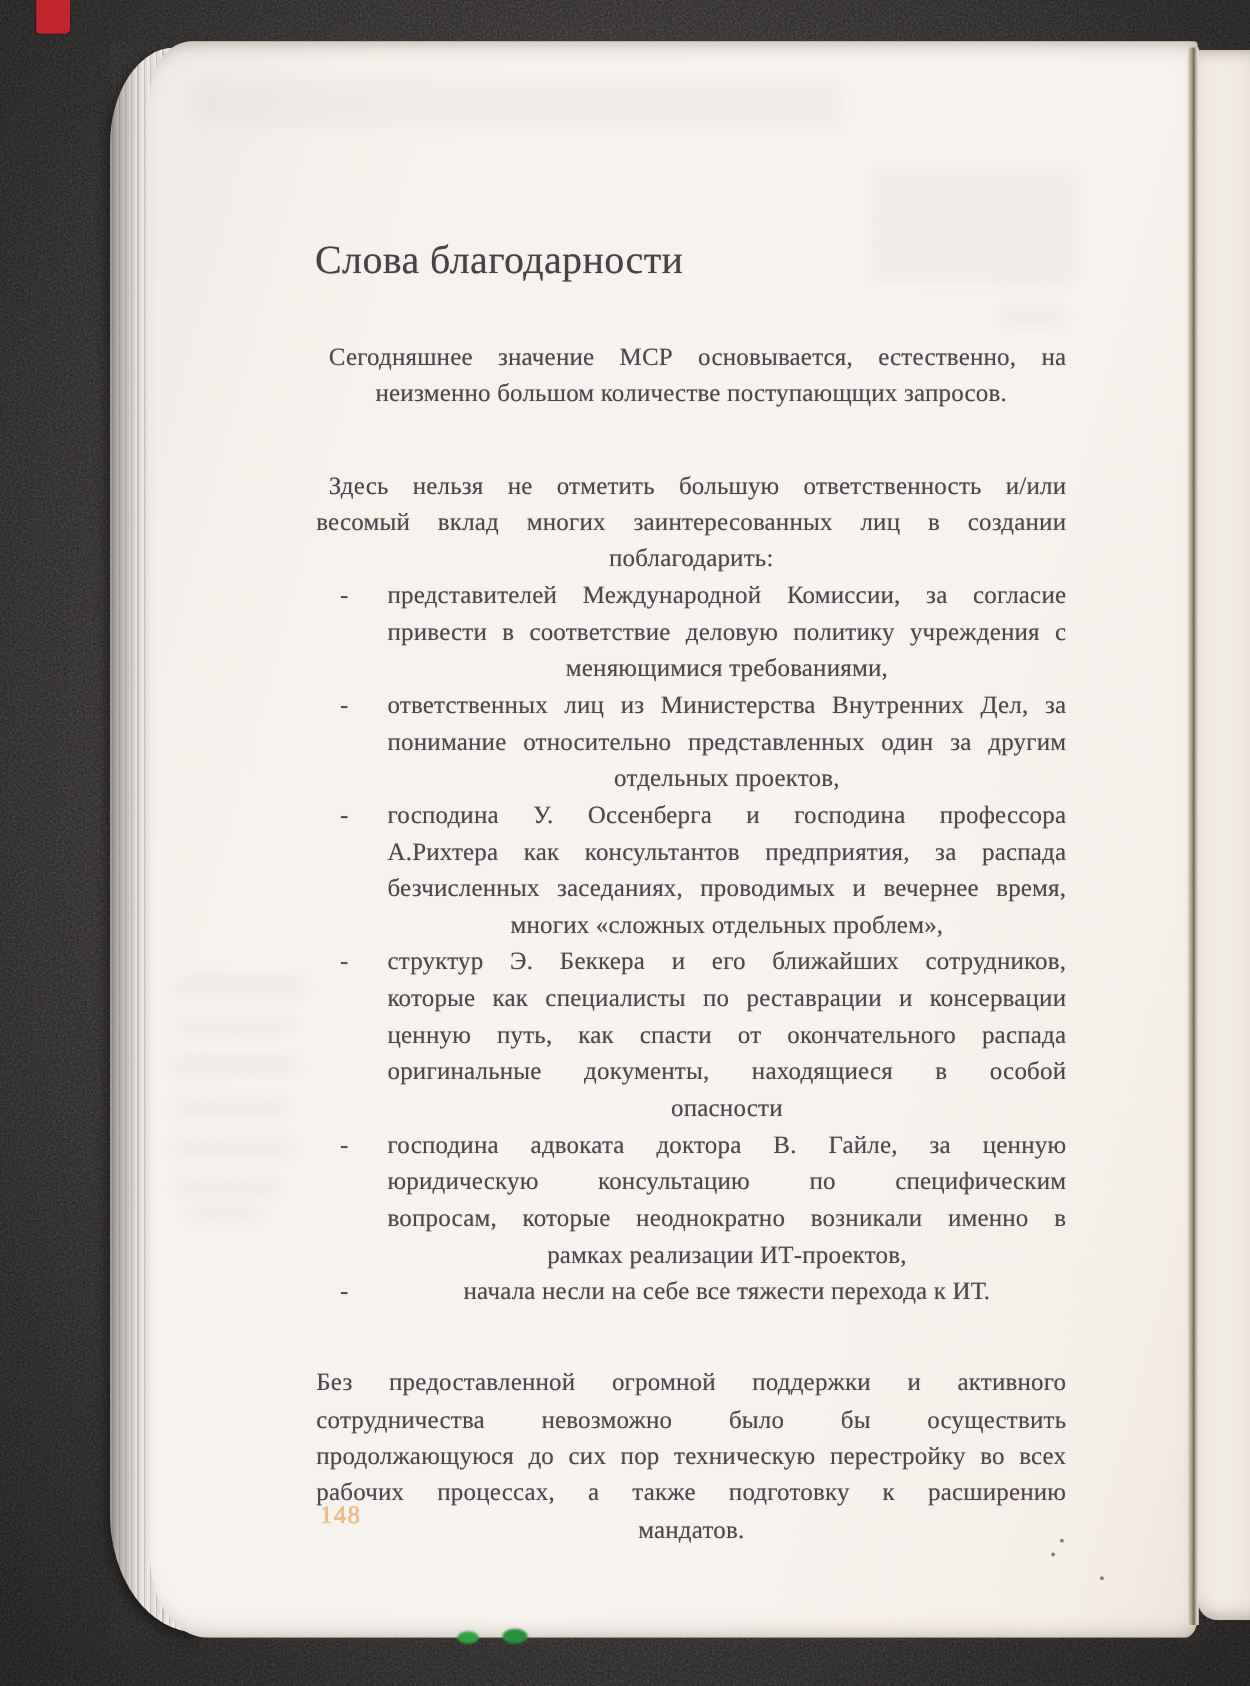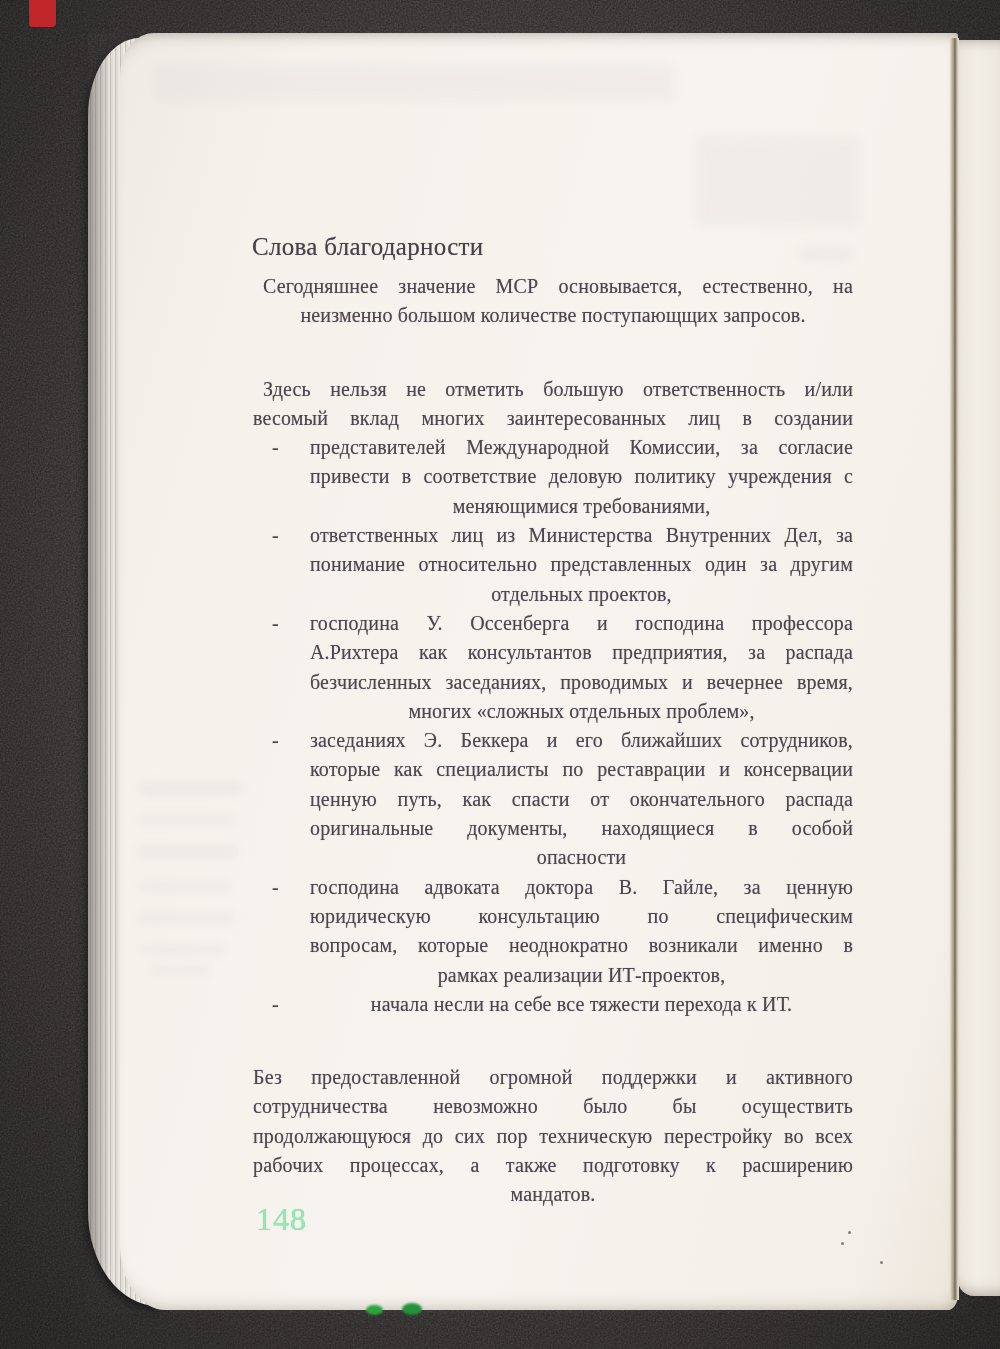--- a/index.html
+++ b/index.html
@@ -40,37 +40,37 @@
     position:absolute;left:958px;top:40px;width:42px;height:1256px;z-index:3;
     background:linear-gradient(90deg,#ebe5dc 0%,#f2ede5 45%,#eee8df 100%);
     border-radius:0 0 0 16px;
     box-shadow:inset 0 12px 12px -12px rgba(110,100,88,.55), inset 0 -14px 14px -12px rgba(110,100,88,.5);
   }
 
   
   .page-content{position:absolute;inset:0;z-index:5;color:#4c444c;}
   .page-title{
     position:absolute;left:252px;top:192px;width:620px;
-    font-size:25px;line-height:30px;color:#453e45;
-    letter-spacing:.3px;text-shadow:0 0 .8px rgba(70,60,72,.55);margin-top:40px;
+    font-size:32px;line-height:30px;color:#453e45;
+    letter-spacing:.3px;text-shadow:0 0 .8px rgba(70,60,72,.55);
   }
   .text-flow{
     position:absolute;left:253px;top:228px;width:600px;
     font-size:20px;letter-spacing:.15px;
     text-shadow:0 0 .7px rgba(78,68,80,.5);
   }
   .line{height:29.3px;line-height:29.3px;text-align:center;white-space:normal;}
   .line.just{text-align:justify;text-align-last:justify;}
   .line.ind{text-indent:10px;}
   .para{width:600px;margin-top:44px;}
   .list-item{position:relative;width:600px;padding-left:57px;box-sizing:border-box;}
   .list-item .dash{position:absolute;left:19px;top:0;height:29.3px;line-height:29.3px;}
   .page-number{
     position:absolute;left:256px;top:1201px;
-    font-size:32px;color:#86efac;letter-spacing:1px;
+    font-size:20px;color:#fdba74;letter-spacing:1px;
     text-shadow:0 0 .7px rgba(78,68,80,.5);
   }
 
   
   .smudge{position:absolute;background:#8d8290;filter:blur(5px);z-index:4;}
   .green-mark{position:absolute;z-index:4;filter:blur(1px);border-radius:50%;}
   .speckle{position:absolute;width:3px;height:3px;border-radius:50%;background:#5a5150;opacity:.75;z-index:5;}
   .page-grain{position:absolute;left:88px;top:33px;z-index:6;mix-blend-mode:soft-light;opacity:.5;pointer-events:none;}
 </style>
 </head>
@@ -112,20 +112,21 @@
 <div class="page-content">
   <div class="page-title">Слова благодарности</div>
   <div class="text-flow">
       <div class="para">
         <div class="line just ind">Сегодняшнее значение МСР основывается, естественно, на</div>
         <div class="line">неизменно большом количестве поступающщих запросов.</div>
       </div>
       <div class="para">
         <div class="line just ind">Здесь нельзя не отметить большую ответственность и/или</div>
         <div class="line just">весомый вклад многих заинтересованных лиц в создании</div>
+        <div class="line">поблагодарить:</div>
       </div>
       <div class="list-item">
         <span class="dash">-</span>
         <div class="line just">представителей Международной Комиссии, за согласие</div>
         <div class="line just">привести в соответствие деловую политику учреждения с</div>
         <div class="line">меняющимися требованиями,</div>
       </div>
       <div class="list-item">
         <span class="dash">-</span>
         <div class="line just">ответственных лиц из Министерства Внутренних Дел, за</div>
@@ -134,21 +135,21 @@
       </div>
       <div class="list-item">
         <span class="dash">-</span>
         <div class="line just">господина У. Оссенберга и господина профессора</div>
         <div class="line just">А.Рихтера как консультантов предприятия, за распада</div>
         <div class="line just">безчисленных заседаниях, проводимых и вечернее время,</div>
         <div class="line">многих «сложных отдельных проблем»,</div>
       </div>
       <div class="list-item">
         <span class="dash">-</span>
-        <div class="line just">заседаниях Э. Беккера и его ближайших сотрудников,</div>
+        <div class="line just">структур Э. Беккера и его ближайших сотрудников,</div>
         <div class="line just">которые как специалисты по реставрации и консервации</div>
         <div class="line just">ценную путь, как спасти от окончательного распада</div>
         <div class="line just">оригинальные документы, находящиеся в особой</div>
         <div class="line">опасности</div>
       </div>
       <div class="list-item">
         <span class="dash">-</span>
         <div class="line just">господина адвоката доктора В. Гайле, за ценную</div>
         <div class="line just">юридическую консультацию по специфическим</div>
         <div class="line just">вопросам, которые неоднократно возникали именно в</div>

